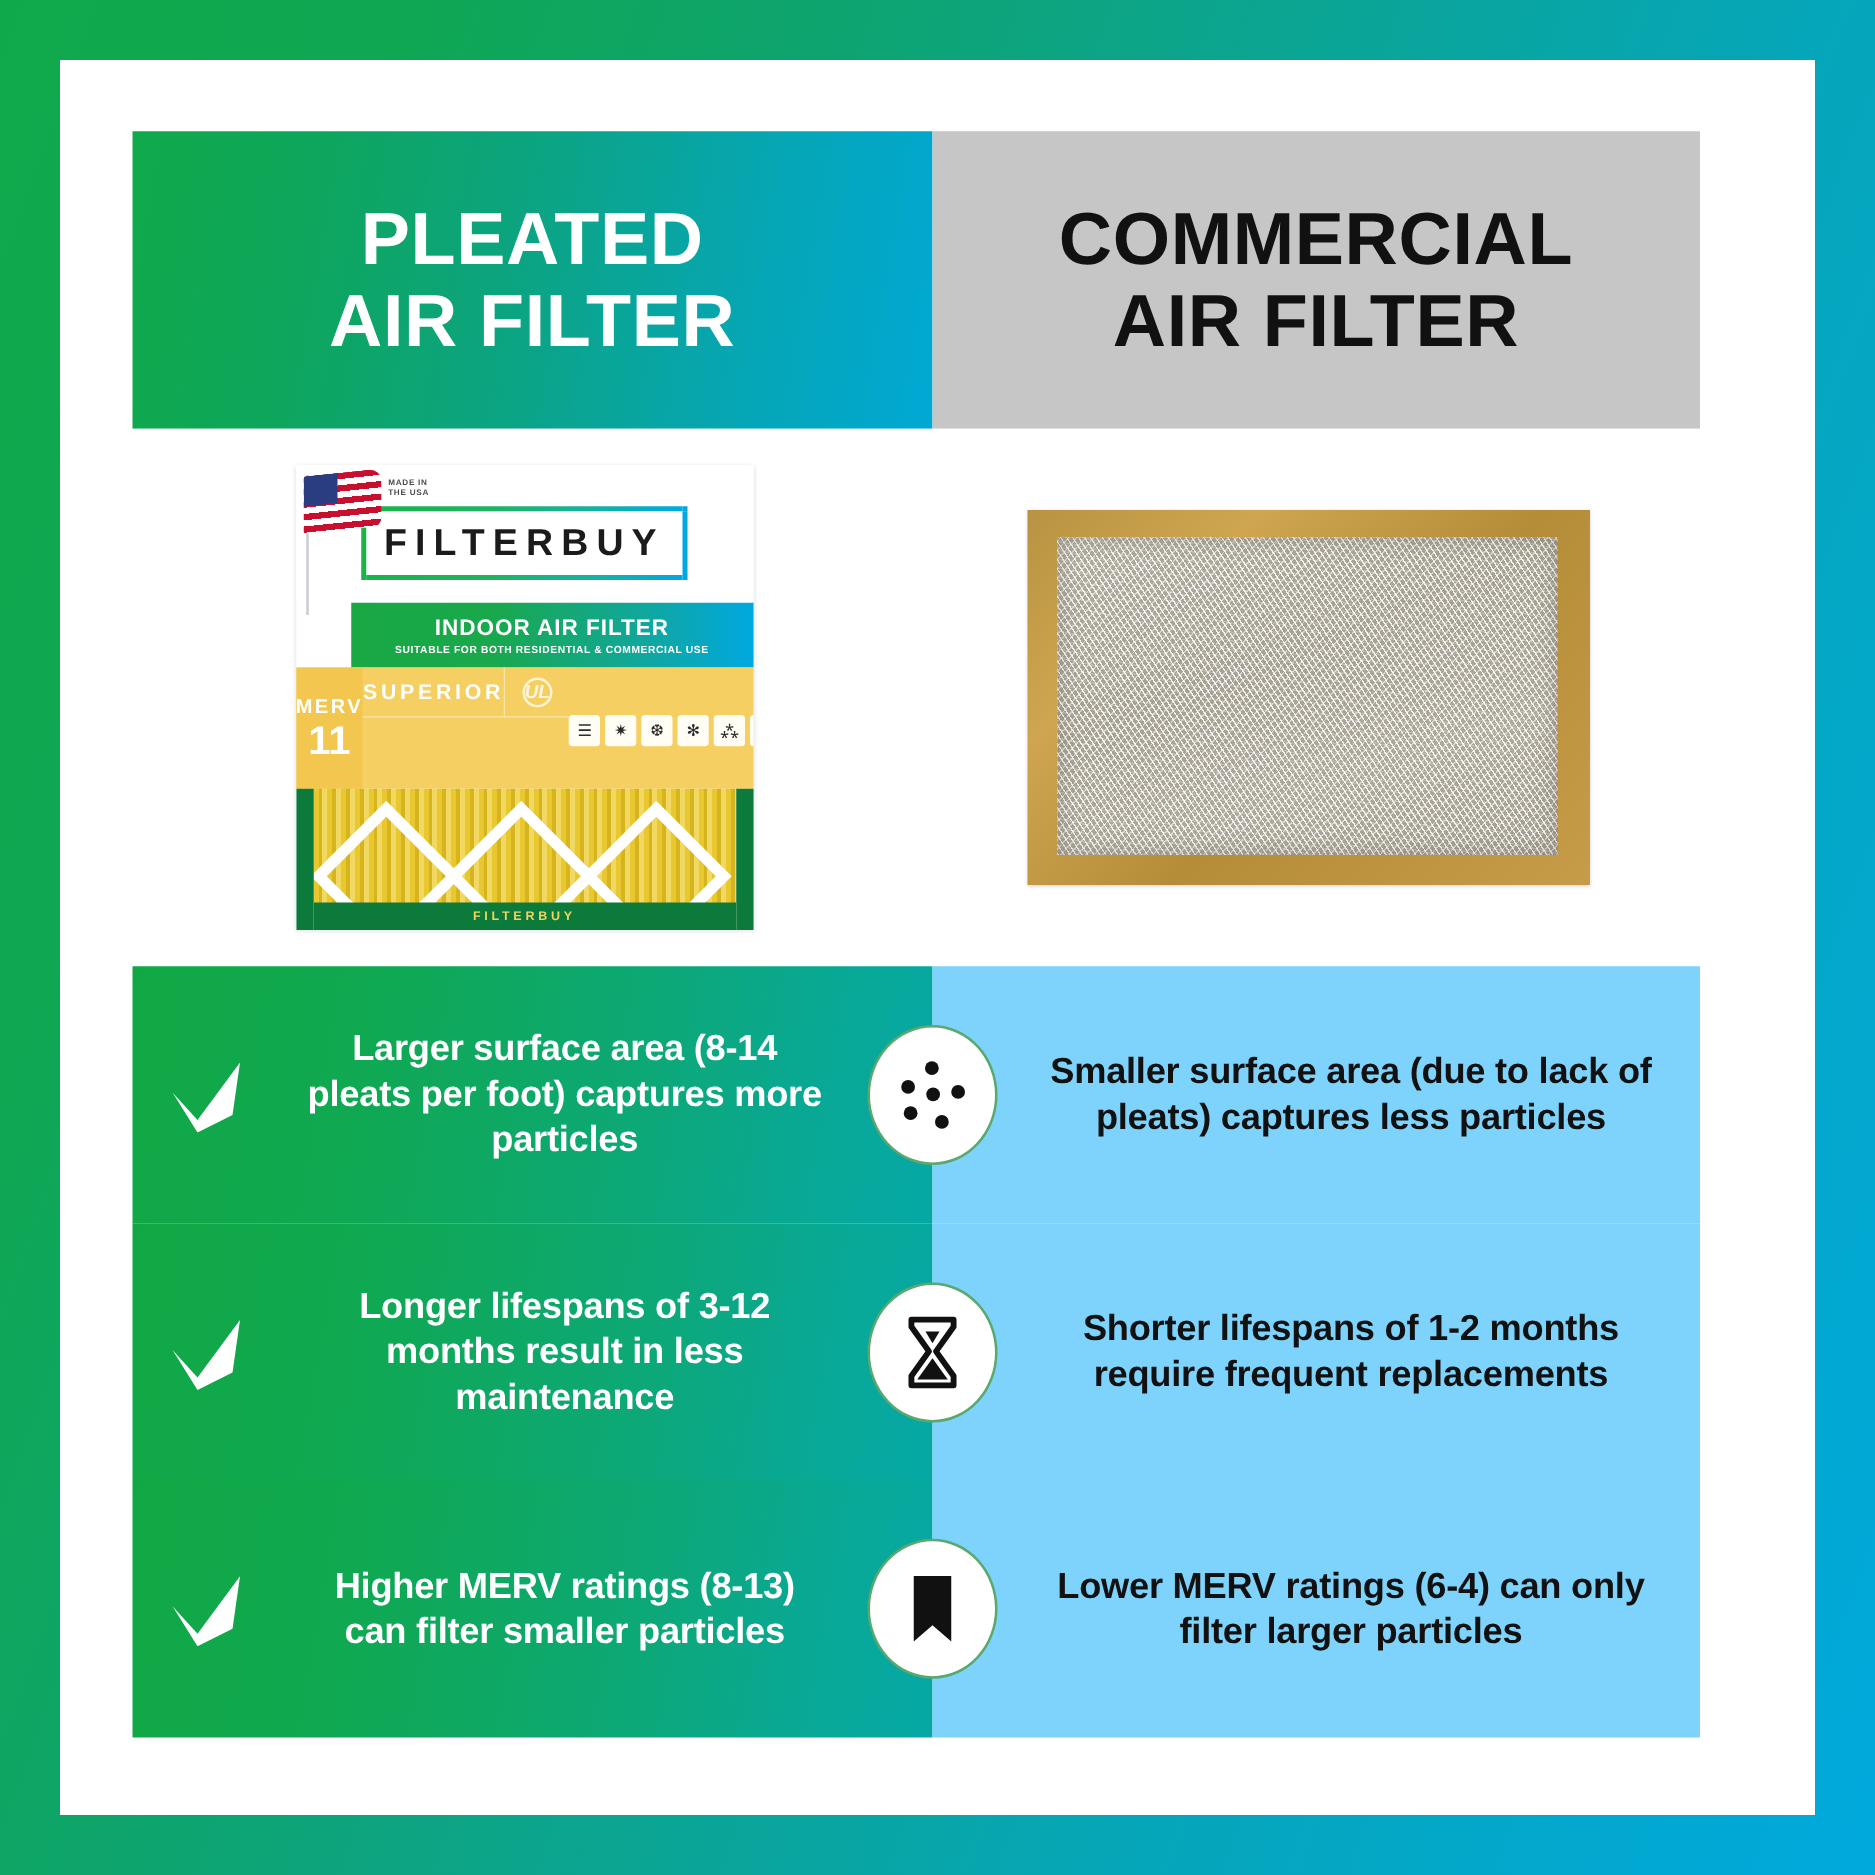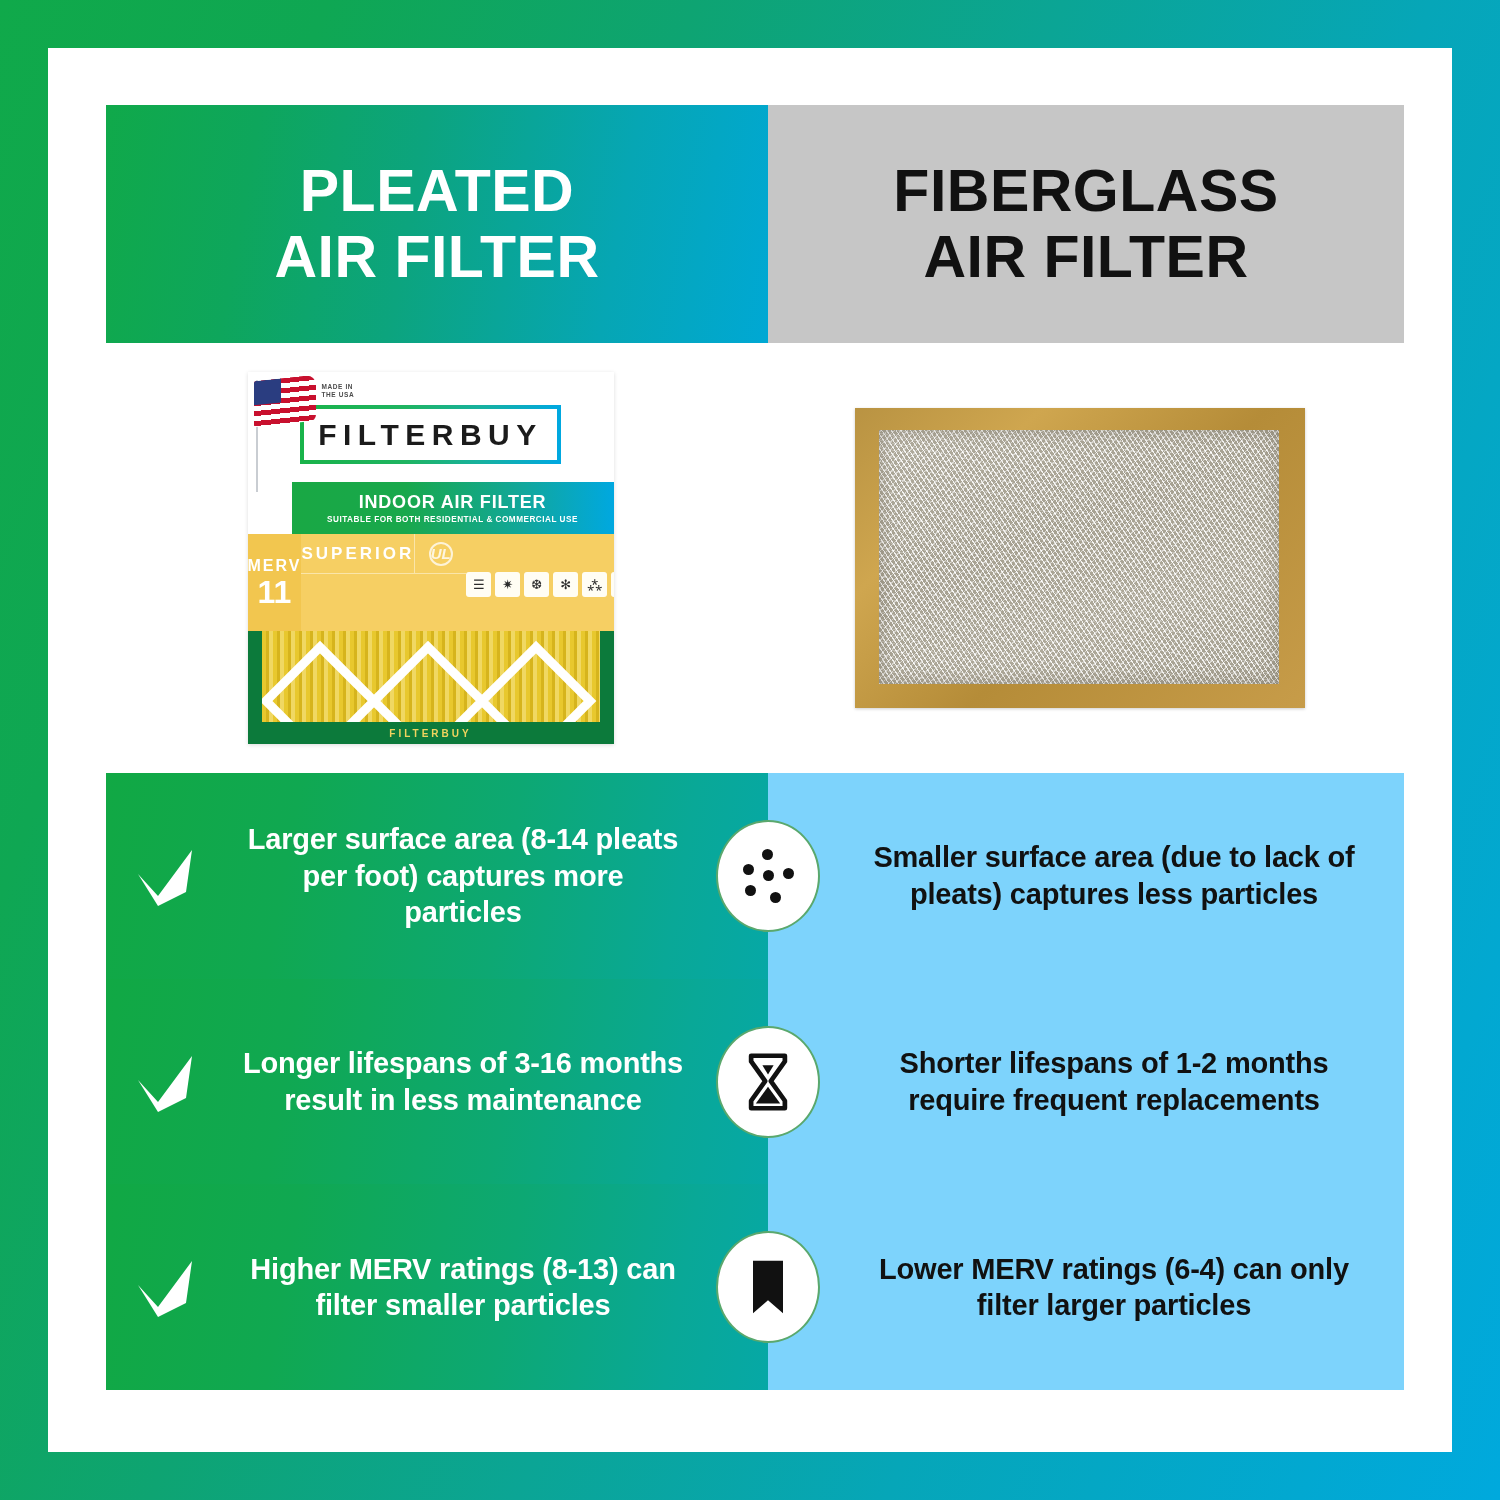--- a/index.html
+++ b/index.html
@@ -16,21 +16,21 @@
     width: 1500px; height: 1500px;
     background: linear-gradient(110deg,
         #10a94a 0%, #0fa753 16%, #0ea472 34%,
         #0ba595 52%, #06a6b8 70%, #00a9dd 100%);
     padding: 48px;
   }
   #page-white {
     position: relative;
     width: 100%; height: 100%;
     background: #ffffff;
-    padding: 57px 48px 62px 58px;
+    padding: 57px 92px 62px 58px;
   }
   #board {
     position: relative;
     width: 100%; height: 100%;
     display: flex;
     flex-direction: column;
   }
 
   
   .header-row {
@@ -309,21 +309,21 @@
 <div id="infographic">
   <div id="page-white">
     <div id="board">
 
       <div class="header-row">
         <div class="header-left">
           <div class="header-title">PLEATED
 AIR FILTER</div>
         </div>
         <div class="header-right">
-          <div class="header-title">FIBERGLASS
+          <div class="header-title">COMMERCIAL
 AIR FILTER</div>
         </div>
       </div>
 
       <div class="products-row">
 
         <div class="product-cell">
           <div class="pleated-box">
 
             <div class="pb-top">
@@ -417,21 +417,21 @@
           </div>
         </div>
 
         <div class="cmp-row">
           <div class="cmp-left">
             <div class="check-icon">
               <svg viewBox="0 0 62 60">
                   <path d="M4 28 L24 50 L58 4 L52 46 L24 60 Z" fill="#ffffff"></path>
                 </svg>
             </div>
-            <div class="cmp-left-text">Longer lifespans of 3-16 months result in less maintenance</div>
+            <div class="cmp-left-text">Longer lifespans of 3-12 months result in less maintenance</div>
           </div>
           <div class="mid-icon">
             <svg viewBox="0 0 56 64">
               <path d="M10 4 H46 L46 10 L31 31 L46 52 L46 60 H10 V52 L25 31 L10 10 Z" fill="none" stroke="#111" stroke-width="5" stroke-linejoin="round"></path>
               <path d="M15 55 H41 L28 37 Z" fill="#111"></path>
               <path d="M22 14 L34 14 L28 24 Z" fill="#111"></path>
             </svg>
           </div>
           <div class="cmp-right">
             <div class="cmp-right-text">Shorter lifespans of 1-2 months require frequent replacements</div>

